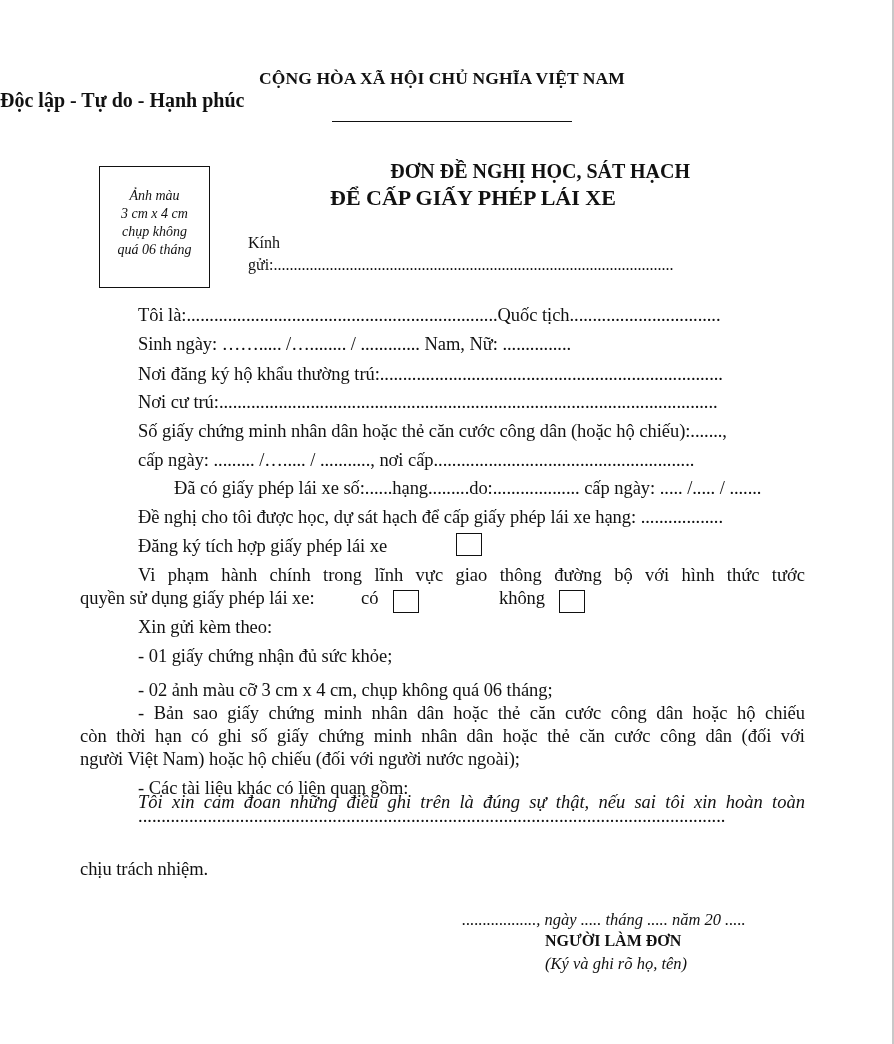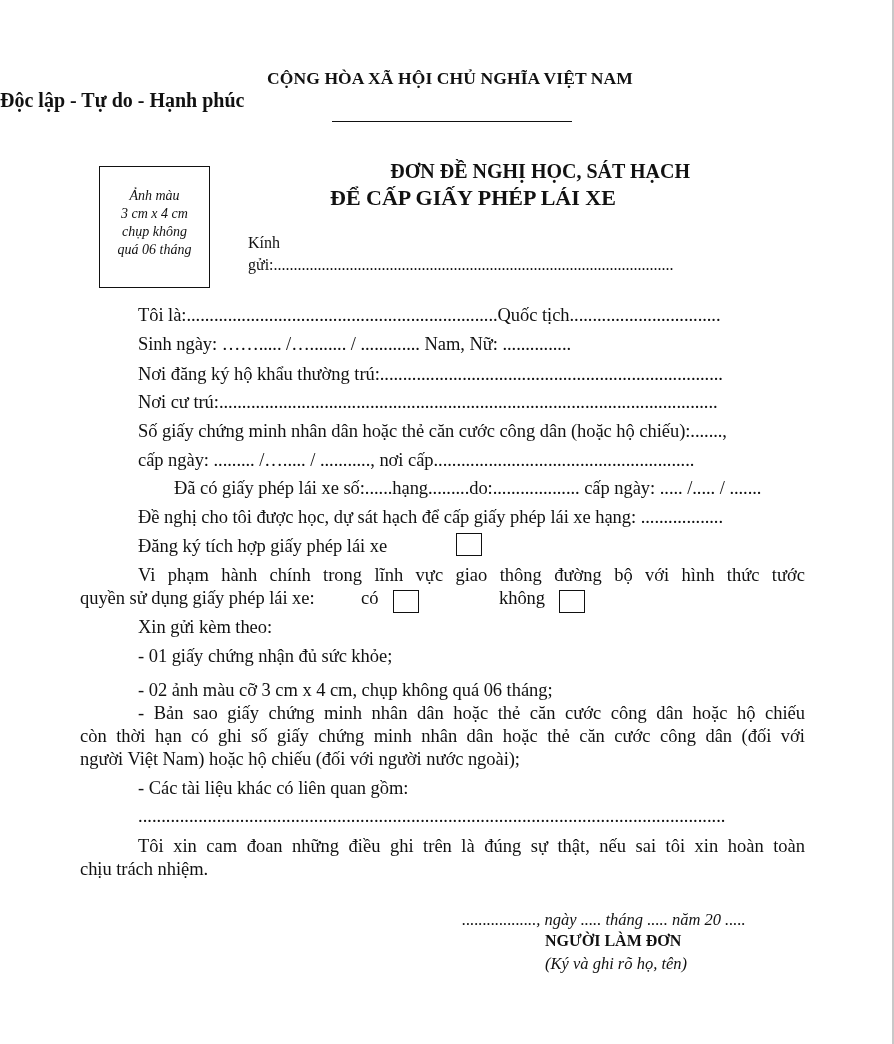--- a/index.html
+++ b/index.html
@@ -25,21 +25,20 @@
     }
     .abs { position: absolute; white-space: nowrap; }
 
     
     .nation {
       left: 0; width: 884px; top: 68px;
       text-align: center;
       font-weight: bold;
       font-size: 17.5px;
       letter-spacing: 0.1px;
-      padding-left: 8px;
     }
     .motto {
       left: 0; width: 884px; top: 89px;
       font-weight: bold;
       font-size: 20px;
     }
     .motto-rule {
       position: absolute;
       left: 332px; top: 121px;
       width: 240px; height: 1px;
@@ -163,18 +162,18 @@
 
 <div class="line" style="left:138px; top:617px;">Xin gửi kèm theo:</div>
 <div class="line" style="left:138px; top:646px;">- 01 giấy chứng nhận đủ sức khỏe;</div>
 <div class="line" style="left:138px; top:680px;">- 02 ảnh màu cỡ 3 cm x 4 cm, chụp không quá 06 tháng;</div>
 <div class="justify-line" style="left:138px; top:703px; width:667px;">- Bản sao giấy chứng minh nhân dân hoặc thẻ căn cước công dân hoặc hộ chiếu</div>
 <div class="justify-line" style="left:80px; top:726px; width:725px;">còn thời hạn có ghi số giấy chứng minh nhân dân hoặc thẻ căn cước công dân (đối với</div>
 <div class="line" style="left:80px; top:749px;">người Việt Nam) hoặc hộ chiếu (đối với người nước ngoài);</div>
 <div class="line" style="left:138px; top:778px;">- Các tài liệu khác có liên quan gồm:</div>
 <div class="line" style="left:138px; top:806px; letter-spacing:0;">...............................................................................................................................</div>
 
-<div class="justify-line" style="left:138px; top:836px; width:667px;">Tôi xin cam đoan những điều ghi trên là đúng sự thật, nếu sai tôi xin hoàn toàn</div>
+<div class="justify-line" style="left:138px; top:792px; width:667px;font-style:italic;">Tôi xin cam đoan những điều ghi trên là đúng sự thật, nếu sai tôi xin hoàn toàn</div>
 <div class="line" style="left:80px; top:859px;">chịu trách nhiệm.</div>
 
 <div class="abs sig-date">.................., ngày ..... tháng ..... năm 20 .....</div>
 <div class="abs sig-title">NGƯỜI LÀM ĐƠN</div>
 <div class="abs sig-note">(Ký và ghi rõ họ, tên)</div>
 
 </body></html>

